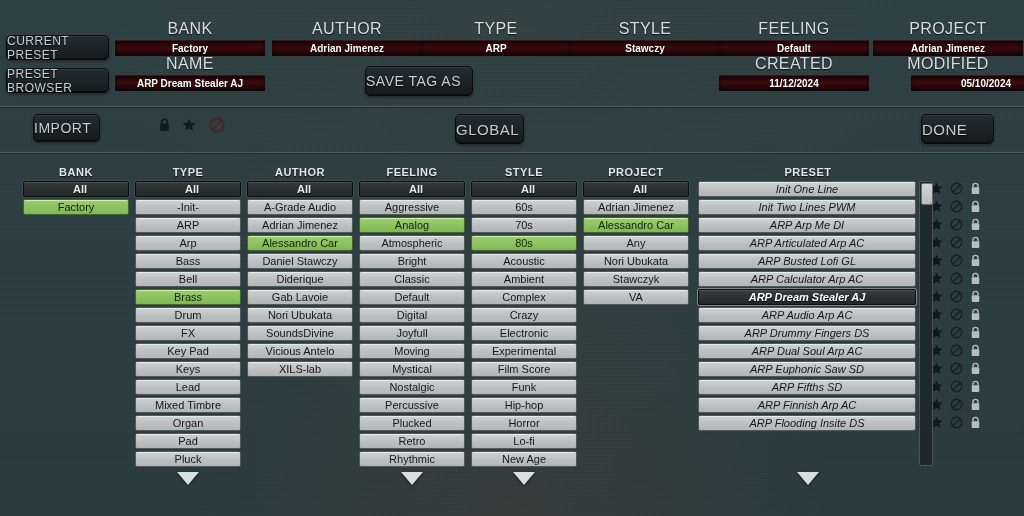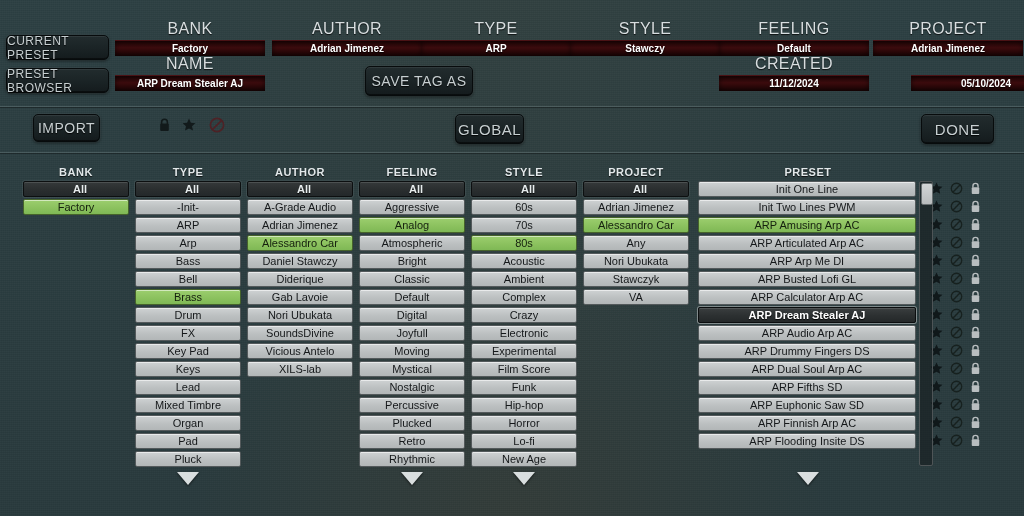--- a/index.html
+++ b/index.html
@@ -33,21 +33,21 @@
   .valfield{
     position:absolute;height:15px;line-height:15px;text-align:center;
     font-size:10px;font-weight:bold;color:#ffffff;
     background:linear-gradient(180deg,#1e0405 0%,#3c0c0e 45%,#2a0708 75%,#180304 100%);
     border-top:1px solid #4a1215;
     box-shadow:inset 0 0 6px rgba(0,0,0,.6);
     text-shadow:0 1px 1px rgba(0,0,0,.9);
     overflow:hidden;white-space:nowrap;
   }
   .btn{
-    position:absolute;display:flex;align-items:center;justify-content:center;
+    position:absolute;display:flex;align-items:center;
     background:linear-gradient(180deg,#222c2e 0%,#1b2426 50%,#141b1d 100%);
     border:1px solid #070b0c;border-radius:5px;
     box-shadow:
       inset 0 1px 0 rgba(255,255,255,.07),
       inset 0 -1px 0 rgba(0,0,0,.5),
       0 0 0 1px rgba(255,255,255,.045),
       0 1px 3px rgba(0,0,0,.6);
     color:#c7cfd1;font-size:12px;letter-spacing:.5px;
     text-shadow:0 1px 1px rgba(0,0,0,.9);
     cursor:pointer;user-select:none;
@@ -149,20 +149,21 @@
   <div class="valfield" style="left:272px;top:40px;width:150px;">Adrian Jimenez</div>
   <div class="valfield" style="left:421px;top:40px;width:150px;">ARP</div>
   <div class="valfield" style="left:570px;top:40px;width:150px;">Stawczy</div>
   <div class="valfield" style="left:719px;top:40px;width:150px;">Default</div>
   <div class="valfield" style="left:873px;top:40px;width:150px;">Adrian Jimenez</div>
 
   <div class="hdr-label" style="left:115px;top:55px;width:150px;">NAME</div>
   <div class="valfield" style="left:115px;top:75px;width:150px;">ARP Dream Stealer AJ</div>
   <div class="hdr-label" style="left:719px;top:55px;width:150px;">CREATED</div>
   <div class="valfield" style="left:719px;top:75px;width:150px;">11/12/2024</div>
+  <div class="hdr-label" style="left:873px;top:55px;width:150px;">MODIFIED</div>
   <div class="valfield" style="left:911px;top:75px;width:150px;">05/10/2024</div>
 
   <div class="btn" style="left:365px;top:66px;width:106px;height:28px;font-size:14px;">
     <span>SAVE TAG AS</span>
   </div>
 
   <div class="rule" style="top:106px;"></div>
   <div class="rule" style="top:152px;"></div>
 
   <div class="btn" style="left:33px;top:114px;width:65px;height:26px;font-size:14px;">
@@ -280,21 +281,21 @@
         <div class="cell">Adrian Jimenez</div>
         <div class="cell sel">Alessandro Car</div>
         <div class="cell">Any</div>
         <div class="cell">Nori Ubukata</div>
         <div class="cell">Stawczyk</div>
         <div class="cell">VA</div>
       </div>
     </div>
 
   <div class="col-title" style="left:698px;top:166px;width:220px;">PRESET</div>
-  <div class="col" id="preset-col" style="left:698px;top:181px;width:290px;">
+  <div class="col" id="preset-col" style="left:698px;top:181px;width:290px;font-style:italic;">
       <div class="prow">
         <div class="pcell">Init One Line</div>
         <div class="ricons">
           <div class="ricon" style="left: 0px;">
             <svg width="13" height="13" viewBox="0 0 14 14">
               <path d="M7 0.6l1.9 4.1 4.5.5-3.4 3 1 4.4L7 10.4 3 12.6l1-4.4-3.4-3 4.5-.5z" fill="#10181a"></path>
             </svg>
           </div>
           <div class="ricon" style="left: 20px;">
             <svg width="13" height="13" viewBox="0 0 16 16">
@@ -326,21 +327,21 @@
           </div>
           <div class="ricon" style="left: 40px;">
             <svg width="11" height="13" viewBox="0 0 12 14">
               <path d="M3.2 6V4.2a2.8 2.8 0 0 1 5.6 0V6" fill="none" stroke="#b9bec0" stroke-width="1.5"></path>
               <rect x="1.9" y="5.7" width="8.2" height="7.2" rx="1" fill="#b9bec0"></rect>
             </svg>
           </div>
         </div>
       </div>
       <div class="prow">
-        <div class="pcell sel">ARP Amusing Arp AC</div>
+        <div class="pcell">ARP Arp Me DI</div>
         <div class="ricons">
           <div class="ricon" style="left: 0px;">
             <svg width="13" height="13" viewBox="0 0 14 14">
               <path d="M7 0.6l1.9 4.1 4.5.5-3.4 3 1 4.4L7 10.4 3 12.6l1-4.4-3.4-3 4.5-.5z" fill="#10181a"></path>
             </svg>
           </div>
           <div class="ricon" style="left: 20px;">
             <svg width="13" height="13" viewBox="0 0 16 16">
               <circle cx="8" cy="8" r="6.4" fill="none" stroke="#17211f" stroke-width="1.7"></circle>
               <line x1="3.5" y1="12.5" x2="12.5" y2="3.5" stroke="#17211f" stroke-width="1.7"></line>
@@ -370,42 +371,20 @@
           </div>
           <div class="ricon" style="left: 40px;">
             <svg width="11" height="13" viewBox="0 0 12 14">
               <path d="M3.2 6V4.2a2.8 2.8 0 0 1 5.6 0V6" fill="none" stroke="#b9bec0" stroke-width="1.5"></path>
               <rect x="1.9" y="5.7" width="8.2" height="7.2" rx="1" fill="#b9bec0"></rect>
             </svg>
           </div>
         </div>
       </div>
       <div class="prow">
-        <div class="pcell">ARP Arp Me DI</div>
-        <div class="ricons">
-          <div class="ricon" style="left: 0px;">
-            <svg width="13" height="13" viewBox="0 0 14 14">
-              <path d="M7 0.6l1.9 4.1 4.5.5-3.4 3 1 4.4L7 10.4 3 12.6l1-4.4-3.4-3 4.5-.5z" fill="#10181a"></path>
-            </svg>
-          </div>
-          <div class="ricon" style="left: 20px;">
-            <svg width="13" height="13" viewBox="0 0 16 16">
-              <circle cx="8" cy="8" r="6.4" fill="none" stroke="#17211f" stroke-width="1.7"></circle>
-              <line x1="3.5" y1="12.5" x2="12.5" y2="3.5" stroke="#17211f" stroke-width="1.7"></line>
-            </svg>
-          </div>
-          <div class="ricon" style="left: 40px;">
-            <svg width="11" height="13" viewBox="0 0 12 14">
-              <path d="M3.2 6V4.2a2.8 2.8 0 0 1 5.6 0V6" fill="none" stroke="#b9bec0" stroke-width="1.5"></path>
-              <rect x="1.9" y="5.7" width="8.2" height="7.2" rx="1" fill="#b9bec0"></rect>
-            </svg>
-          </div>
-        </div>
-      </div>
-      <div class="prow">
         <div class="pcell">ARP Busted Lofi GL</div>
         <div class="ricons">
           <div class="ricon" style="left: 0px;">
             <svg width="13" height="13" viewBox="0 0 14 14">
               <path d="M7 0.6l1.9 4.1 4.5.5-3.4 3 1 4.4L7 10.4 3 12.6l1-4.4-3.4-3 4.5-.5z" fill="#10181a"></path>
             </svg>
           </div>
           <div class="ricon" style="left: 20px;">
             <svg width="13" height="13" viewBox="0 0 16 16">
               <circle cx="8" cy="8" r="6.4" fill="none" stroke="#17211f" stroke-width="1.7"></circle>
@@ -524,43 +503,43 @@
           </div>
           <div class="ricon" style="left: 40px;">
             <svg width="11" height="13" viewBox="0 0 12 14">
               <path d="M3.2 6V4.2a2.8 2.8 0 0 1 5.6 0V6" fill="none" stroke="#b9bec0" stroke-width="1.5"></path>
               <rect x="1.9" y="5.7" width="8.2" height="7.2" rx="1" fill="#b9bec0"></rect>
             </svg>
           </div>
         </div>
       </div>
       <div class="prow">
+        <div class="pcell">ARP Euphonic Saw SD</div>
+        <div class="ricons">
+          <div class="ricon" style="left: 0px;">
+            <svg width="13" height="13" viewBox="0 0 14 14">
+              <path d="M7 0.6l1.9 4.1 4.5.5-3.4 3 1 4.4L7 10.4 3 12.6l1-4.4-3.4-3 4.5-.5z" fill="#10181a"></path>
+            </svg>
+          </div>
+          <div class="ricon" style="left: 20px;">
+            <svg width="13" height="13" viewBox="0 0 16 16">
+              <circle cx="8" cy="8" r="6.4" fill="none" stroke="#17211f" stroke-width="1.7"></circle>
+              <line x1="3.5" y1="12.5" x2="12.5" y2="3.5" stroke="#17211f" stroke-width="1.7"></line>
+            </svg>
+          </div>
+          <div class="ricon" style="left: 40px;">
+            <svg width="11" height="13" viewBox="0 0 12 14">
+              <path d="M3.2 6V4.2a2.8 2.8 0 0 1 5.6 0V6" fill="none" stroke="#b9bec0" stroke-width="1.5"></path>
+              <rect x="1.9" y="5.7" width="8.2" height="7.2" rx="1" fill="#b9bec0"></rect>
+            </svg>
+          </div>
+        </div>
+      </div>
+      <div class="prow">
         <div class="pcell">ARP Fifths SD</div>
-        <div class="ricons">
-          <div class="ricon" style="left: 0px;">
-            <svg width="13" height="13" viewBox="0 0 14 14">
-              <path d="M7 0.6l1.9 4.1 4.5.5-3.4 3 1 4.4L7 10.4 3 12.6l1-4.4-3.4-3 4.5-.5z" fill="#10181a"></path>
-            </svg>
-          </div>
-          <div class="ricon" style="left: 20px;">
-            <svg width="13" height="13" viewBox="0 0 16 16">
-              <circle cx="8" cy="8" r="6.4" fill="none" stroke="#17211f" stroke-width="1.7"></circle>
-              <line x1="3.5" y1="12.5" x2="12.5" y2="3.5" stroke="#17211f" stroke-width="1.7"></line>
-            </svg>
-          </div>
-          <div class="ricon" style="left: 40px;">
-            <svg width="11" height="13" viewBox="0 0 12 14">
-              <path d="M3.2 6V4.2a2.8 2.8 0 0 1 5.6 0V6" fill="none" stroke="#b9bec0" stroke-width="1.5"></path>
-              <rect x="1.9" y="5.7" width="8.2" height="7.2" rx="1" fill="#b9bec0"></rect>
-            </svg>
-          </div>
-        </div>
-      </div>
-      <div class="prow">
-        <div class="pcell">ARP Euphonic Saw SD</div>
         <div class="ricons">
           <div class="ricon" style="left: 0px;">
             <svg width="13" height="13" viewBox="0 0 14 14">
               <path d="M7 0.6l1.9 4.1 4.5.5-3.4 3 1 4.4L7 10.4 3 12.6l1-4.4-3.4-3 4.5-.5z" fill="#10181a"></path>
             </svg>
           </div>
           <div class="ricon" style="left: 20px;">
             <svg width="13" height="13" viewBox="0 0 16 16">
               <circle cx="8" cy="8" r="6.4" fill="none" stroke="#17211f" stroke-width="1.7"></circle>
               <line x1="3.5" y1="12.5" x2="12.5" y2="3.5" stroke="#17211f" stroke-width="1.7"></line>

